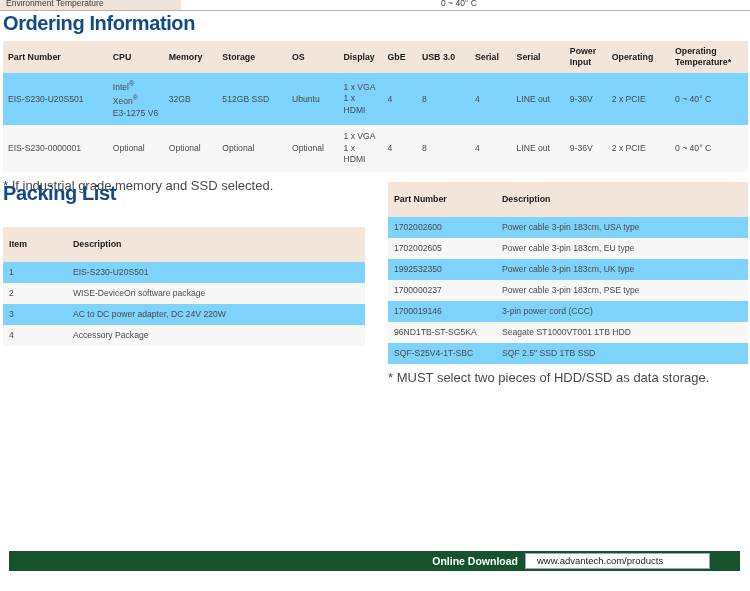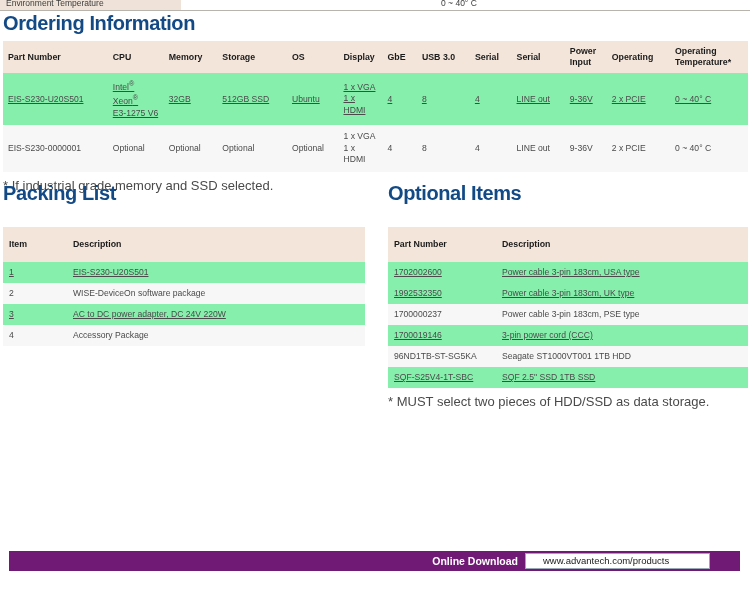--- a/index.html
+++ b/index.html
@@ -81,21 +81,21 @@
     vertical-align: middle;
     line-height: 11px;
     white-space: nowrap;
   }
   table.dt tbody td {
     padding: 5px 6px;
     vertical-align: middle;
     line-height: 11px;
     color: #4a4a4a;
   }
-  table.dt tbody tr.odd td { background: #86efac; text-decoration: underline; }
+  table.dt tbody tr.odd td { background: #7dd3fc; }
   table.dt tbody tr.even td { background: #f7f7f7; }
 
   
   #ordering-table { margin-top: 2px; }
   #ordering-table thead th { padding: 5px 5px; }
   #ordering-table tbody td { padding: 6px 5px; }
   #ordering-table tbody td.multi { line-height: 11.5px; }
 
   .footnote {
     font-size: 13px;
@@ -129,41 +129,41 @@
 
   
   #optional-table th.c-pn, #optional-table td.c-pn { width: 108px; }
 
   
   .footer {
     position: absolute;
     left: 9px; top: 551px;
     width: 731px;
     height: 20px;
-    background: #701a75;
+    background: #14532d;
     display: flex;
     align-items: center;
     justify-content: flex-end;
   }
   .footer .dl-label {
     color: #ffffff;
     font-size: 10.5px;
     font-weight: bold;
     margin-right: 7px;
     white-space: nowrap;
   }
   .footer .url-box {
     width: 185px;
     height: 16px;
     background: #ffffff;
     border: 1px solid #9aa7b5;
     color: #222222;
     font-size: 9.5px;
     line-height: 14px;
-    padding-left: 17px;
+    padding-left: 11px;
     margin-right: 30px;
     white-space: nowrap;
     overflow: hidden;
   }
 </style>
 </head>
 <body>
 
 <div class="page">
 
@@ -255,34 +255,37 @@
         </tr>
         <tr class="even">
           <td class="c-item">4</td>
           <td>Accessory Package</td>
         </tr>
       </tbody>
     </table>
   </div>
 
   <div class="col-right">
-    <h2 class="section-title">Optional Items</h2>
 
     <table class="dt" id="optional-table">
       <thead>
         <tr>
           <th class="c-pn">Part Number</th>
           <th>Description</th>
         </tr>
       </thead>
       <tbody>
         <tr class="odd">
           <td class="c-pn">1702002600</td>
           <td>Power cable 3-pin 183cm, USA type</td>
         </tr>
+        <tr class="even">
+          <td class="c-pn">1702002605</td>
+          <td>Power cable 3-pin 183cm, EU type</td>
+        </tr>
         <tr class="odd">
           <td class="c-pn">1992532350</td>
           <td>Power cable 3-pin 183cm, UK type</td>
         </tr>
         <tr class="even">
           <td class="c-pn">1700000237</td>
           <td>Power cable 3-pin 183cm, PSE type</td>
         </tr>
         <tr class="odd">
           <td class="c-pn">1700019146</td>

